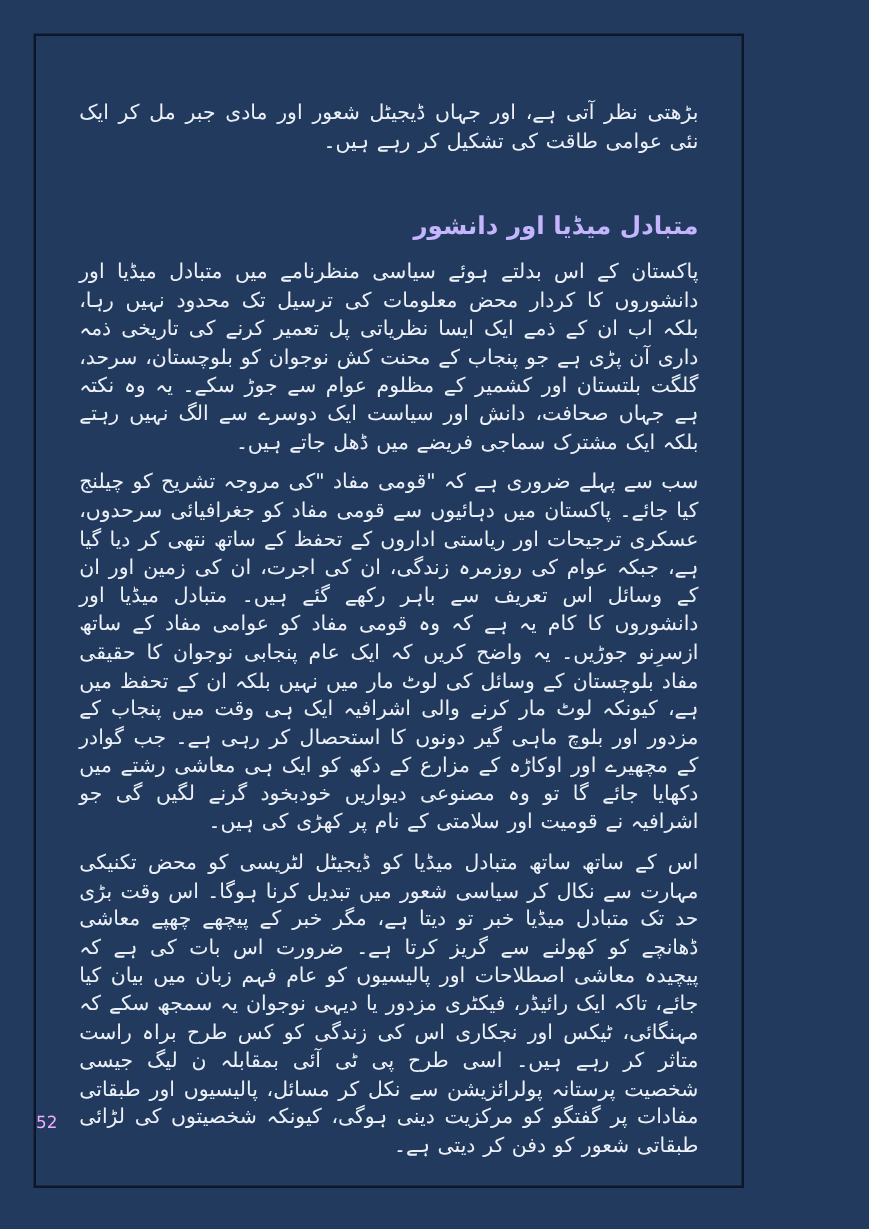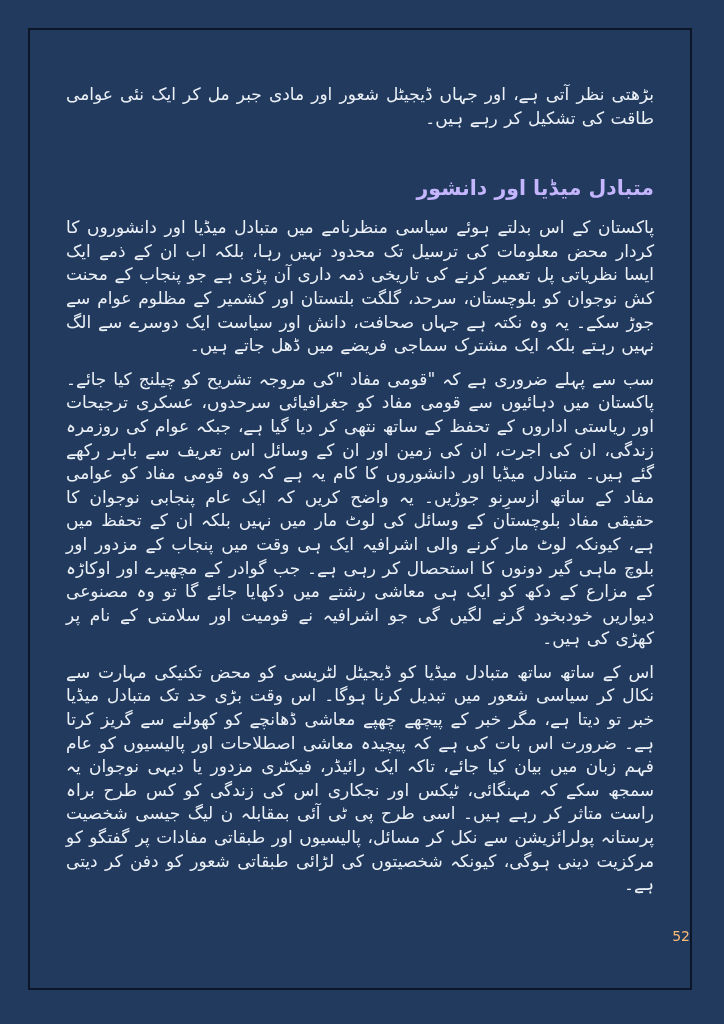--- a/index.html
+++ b/index.html
@@ -11,21 +11,21 @@
     height: 1024px;
     background: #223a5e;
     position: relative;
     overflow: hidden;
     font-family: "DejaVu Sans", sans-serif;
   }
   .page-frame {
     position: absolute;
     left: 28px;
     top: 28px;
-    width: 664px;
+    width: 592px;
     height: 962px;
     border: 2px solid #0d1627;
     box-sizing: border-box;
   }
   .content {
     position: absolute;
     top: 53px;
     right: 36px;
     left: 36px;
     direction: rtl;
@@ -48,23 +48,23 @@
     font-weight: 600;
     text-align: right;
     margin: 46px 0 16px 0;
     color: #c4b5fd;
   }
   .page-number {
     position: absolute;
     bottom: 44px;
     left: 0;
     width: 100%;
-    text-align: right;
+    text-align: left;
     font-size: 14px;
-    color: #fdba74;
+    color: #f0abfc;
     direction: ltr;
   }
 </style>
 </head>
 <body>
 
 <div class="page-frame">
   <div class="content">
     <p class="para continuation">بڑھتی نظر آتی ہے، اور جہاں ڈیجیٹل شعور اور مادی جبر مل کر ایک نئی عوامی طاقت کی تشکیل کر رہے ہیں۔</p>
     <h2 class="section-heading">متبادل میڈیا اور دانشور</h2>

